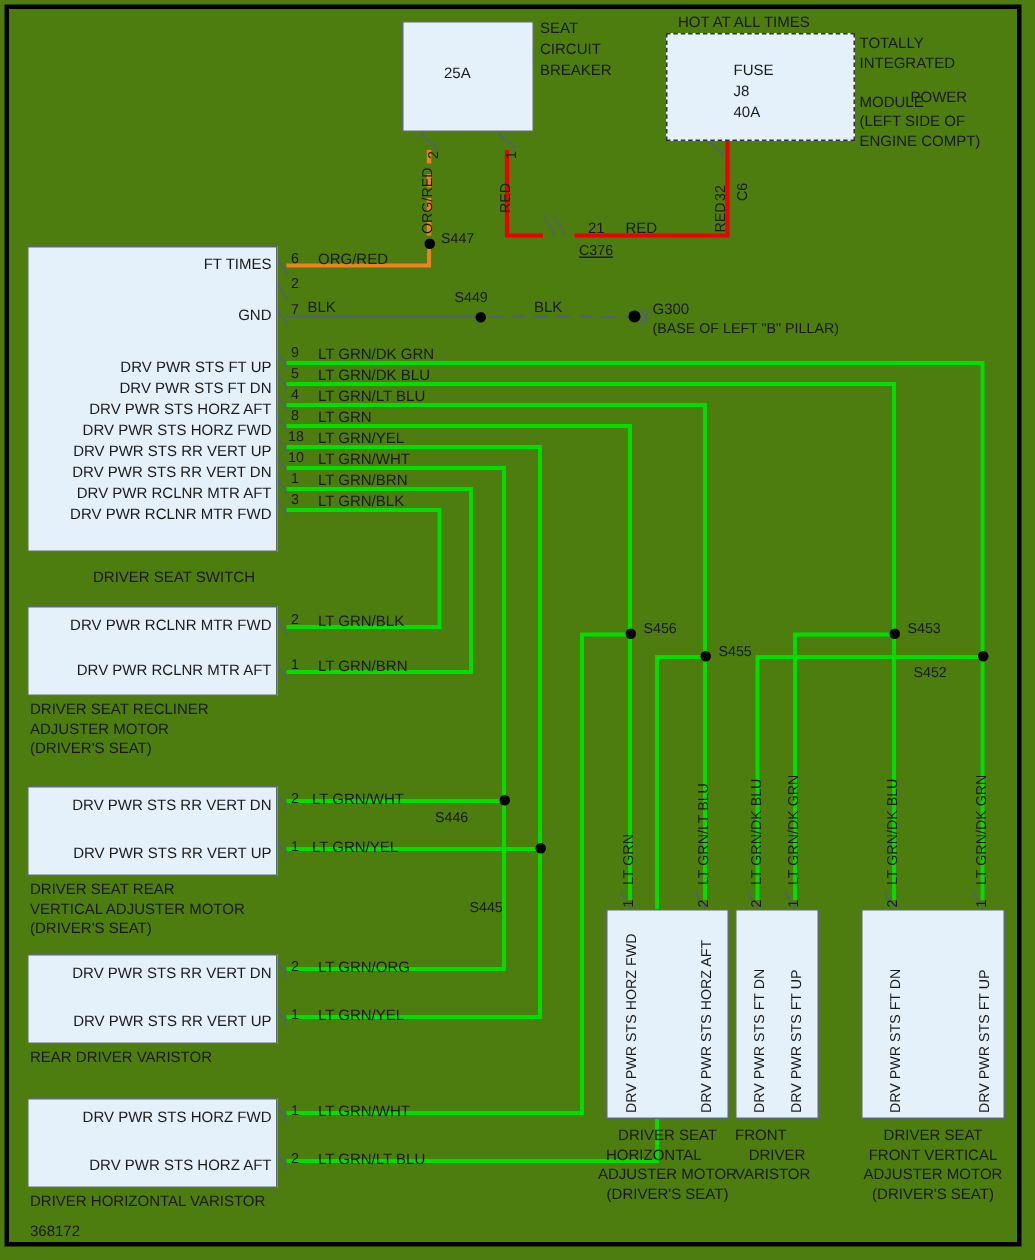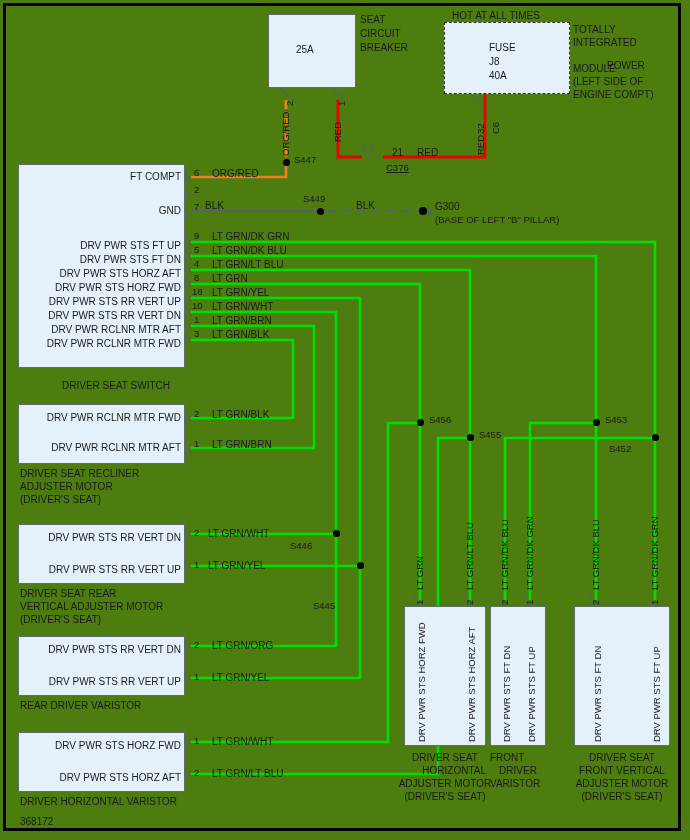--- a/index.html
+++ b/index.html
@@ -199,21 +199,21 @@
   <div class="dot" style="left:417px;top:419px;"></div>
   <div class="lbl t9" style="left:429px;top:415px;">S456</div>
   <div class="dot" style="left:467px;top:434px;"></div>
   <div class="lbl t9" style="left:479px;top:430px;">S455</div>
 
   <div class="dot" style="left:593px;top:419px;"></div>
   <div class="lbl t9" style="left:605px;top:415px;">S453</div>
   <div class="dot" style="left:652px;top:434px;"></div>
   <div class="lbl t9" style="left:609px;top:444px;">S452</div>
 
-  <div class="lbl t10" style="left:18px;top:171px;width:163px;text-align:right;">FT COMPT</div>
+  <div class="lbl t10" style="left:18px;top:171px;width:163px;text-align:right;">FT TIMES</div>
   <div class="lbl t9" style="left:194px;top:168px;">6</div>
   <div class="lbl t10" style="left:212px;top:168px;">ORG/RED</div>
 
   <div class="lbl t9" style="left:194px;top:185px;">2</div>
 
   <div class="lbl t10" style="left:18px;top:205px;width:163px;text-align:right;">GND</div>
   <div class="lbl t9" style="left:194px;top:202px;">7</div>
 
   <div class="lbl t10" style="left:18px;top:240px;width:163px;text-align:right;">DRV PWR STS FT UP</div>
   <div class="lbl t9" style="left:194px;top:231px;">9</div>
@@ -308,21 +308,21 @@
   <div class="vlabel t8" style="left:649px;top:605px;transform:rotate(-90deg);">1</div>
 
   <div class="vlabel" style="left:416px;top:742px;transform:rotate(-90deg);">DRV PWR STS HORZ FWD</div>
   <div class="vlabel" style="left:466px;top:742px;transform:rotate(-90deg);">DRV PWR STS HORZ AFT</div>
   <div class="vlabel" style="left:501px;top:742px;transform:rotate(-90deg);">DRV PWR STS FT DN</div>
   <div class="vlabel" style="left:526px;top:742px;transform:rotate(-90deg);">DRV PWR STS FT UP</div>
   <div class="vlabel" style="left:592px;top:742px;transform:rotate(-90deg);">DRV PWR STS FT DN</div>
   <div class="vlabel" style="left:651px;top:742px;transform:rotate(-90deg);">DRV PWR STS FT UP</div>
 
   <div class="lbl t10" style="left:404px;top:752px;width:82px;text-align:center;">DRIVER SEAT</div>
-  <div class="lbl t10" style="left:404px;top:765px;width:82px;text-align:right;">HORIZONTAL</div>
+  <div class="lbl t10" style="left:404px;top:765px;width:82px;text-align:left;">HORIZONTAL</div>
   <div class="lbl t10" style="left:394px;top:778px;width:102px;text-align:center;">ADJUSTER MOTOR</div>
   <div class="lbl t10" style="left:399px;top:791px;width:92px;text-align:center;">(DRIVER'S SEAT)</div>
 
   <div class="lbl t10" style="left:490px;top:752px;width:56px;">FRONT</div>
   <div class="lbl t10" style="left:490px;top:765px;width:56px;text-align:center;">DRIVER</div>
   <div class="lbl t10" style="left:490px;top:778px;width:56px;text-align:left;">VARISTOR</div>
 
   <div class="lbl t10" style="left:574px;top:752px;width:96px;text-align:center;">DRIVER SEAT</div>
   <div class="lbl t10" style="left:574px;top:765px;width:96px;text-align:center;">FRONT VERTICAL</div>
   <div class="lbl t10" style="left:570px;top:778px;width:104px;text-align:center;">ADJUSTER MOTOR</div>

